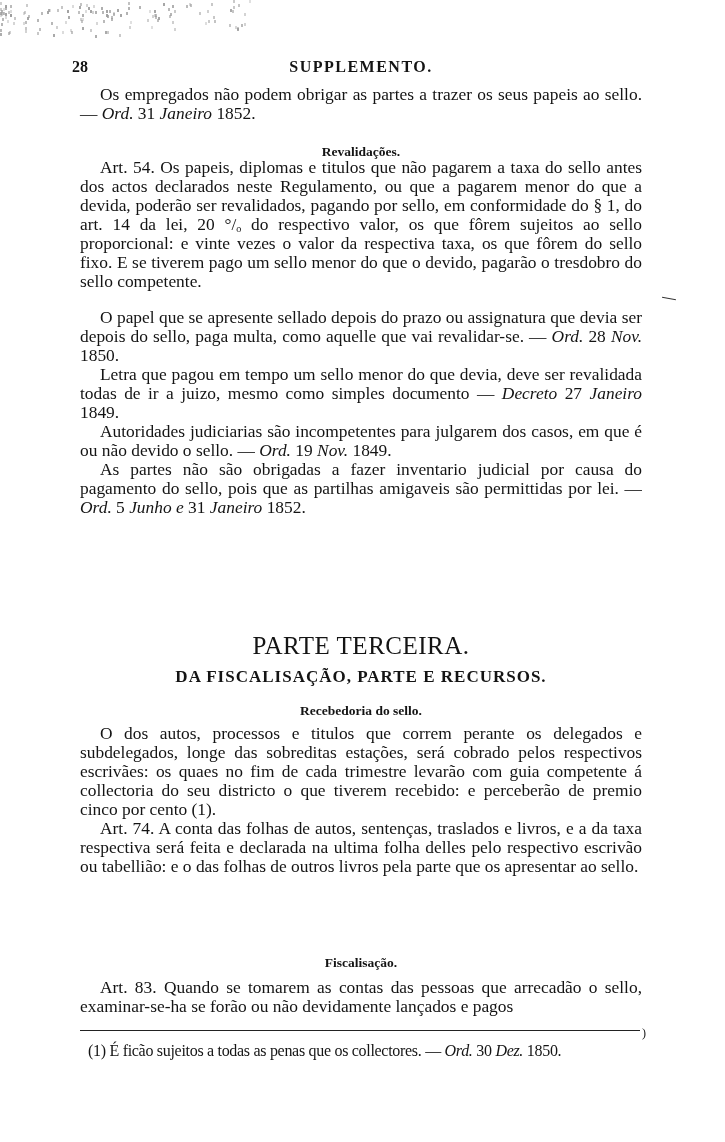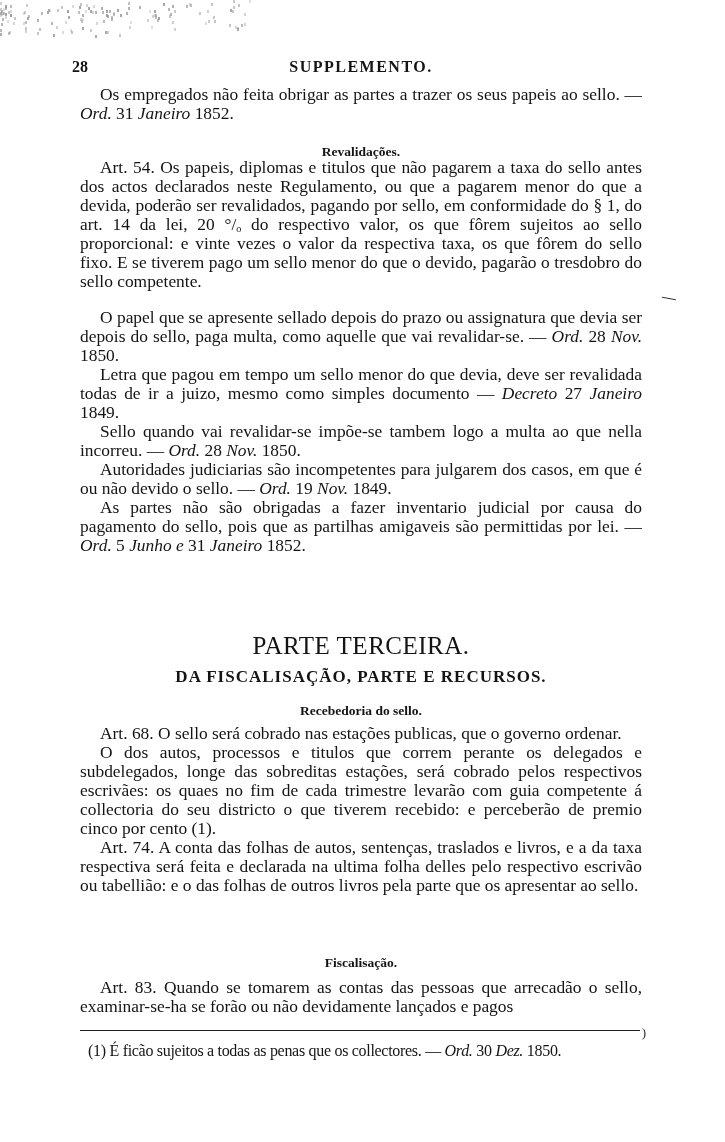--- a/index.html
+++ b/index.html
@@ -173,44 +173,42 @@
 <div class="tick"></div>
 
 <div class="page">
 
   <div class="runhead">
     <span class="pgnum">28</span>
     <span class="rtitle">SUPPLEMENTO.</span>
   </div>
 
   <div class="block" style="top:85px;">
-    <p><span>Os empregados não feita obrigar as partes a trazer os seus papeis ao sello. — </span><i>Ord.</i><span> 31 </span><i>Janeiro</i><span> 1852.</span></p>
+    <p><span>Os empregados não podem obrigar as partes a trazer os seus papeis ao sello. — </span><i>Ord.</i><span> 31 </span><i>Janeiro</i><span> 1852.</span></p>
   </div>
 
   <div class="sub" style="top:144px;">Revalidações.</div>
 
   <div class="block" style="top:158px;">
     <p><span class="art">Art. 54.</span><span> Os papeis, diplomas e titulos que não pagarem a taxa do sello antes dos actos declarados neste Regulamento, ou que a pagarem menor do que a devida, poderão ser revalidados, pagando por sello, em conformidade do § 1, do art. 14 da lei, 20 °/ₒ do respectivo valor, os que fôrem sujeitos ao sello proporcional: e vinte vezes o valor da respectiva taxa, os que fôrem do sello fixo. E se tiverem pago um sello menor do que o devido, pagarão o tresdobro do sello competente.</span></p>
   </div>
 
   <div class="block" style="top:308px;">
     <p><span>O papel que se apresente sellado depois do prazo ou assignatura que devia ser depois do sello, paga multa, como aquelle que vai revalidar-se. — </span><i>Ord.</i><span> 28 </span><i>Nov.</i><span> 1850.</span></p>
     <p><span>Letra que pagou em tempo um sello menor do que devia, deve ser revalidada todas de ir a juizo, mesmo como simples documento — </span><i>Decreto</i><span> 27 </span><i>Janeiro</i><span> 1849.</span></p>
-    <p><span>Sello quando vai revalidar-se impõe-se tambem logo a multa ao que nella incorreu. — </span><i>Ord.</i><span> 28 </span><i>Nov.</i><span> 1850.</span></p>
     <p><span>Autoridades judiciarias são incompetentes para julgarem dos casos, em que é ou não devido o sello. — </span><i>Ord.</i><span> 19 </span><i>Nov.</i><span> 1849.</span></p>
     <p><span>As partes não são obrigadas a fazer inventario judicial por causa do pagamento do sello, pois que as partilhas amigaveis são permittidas por lei. — </span><i>Ord.</i><span> 5 </span><i>Junho e</i><span> 31 </span><i>Janeiro</i><span> 1852.</span></p>
   </div>
 
   <div class="parte">PARTE TERCEIRA.</div>
   <div class="da">DA FISCALISAÇÃO, PARTE E RECURSOS.</div>
 
   <div class="sub" style="top:703px;">Recebedoria do sello.</div>
 
   <div class="block" style="top:724px;">
-    <p><span>Art. 68.</span><span> O sello será cobrado nas estações publicas, que o governo ordenar.</span></p>
     <p>O dos autos, processos e titulos que correm perante os delegados e subdelegados, longe das sobreditas estações, será cobrado pelos respectivos escrivães: os quaes no fim de cada trimestre levarão com guia competente á collectoria do seu districto o que tiverem recebido: e perceberão de premio cinco por cento (1).</p>
     <p><span>Art. 74.</span><span> A conta das folhas de autos, sentenças, traslados e livros, e a da taxa respectiva será feita e declarada na ultima folha delles pelo respectivo escrivão ou tabellião: e o das folhas de outros livros pela parte que os apresentar ao sello.</span></p>
   </div>
 
   <div class="sub" style="top:955px;">Fiscalisação.</div>
 
   <div class="block" style="top:978px;">
     <p><span>Art. 83.</span><span> Quando se tomarem as contas das pessoas que arrecadão o sello, examinar-se-ha se forão ou não devidamente lançados e pagos</span></p>
   </div>
 

